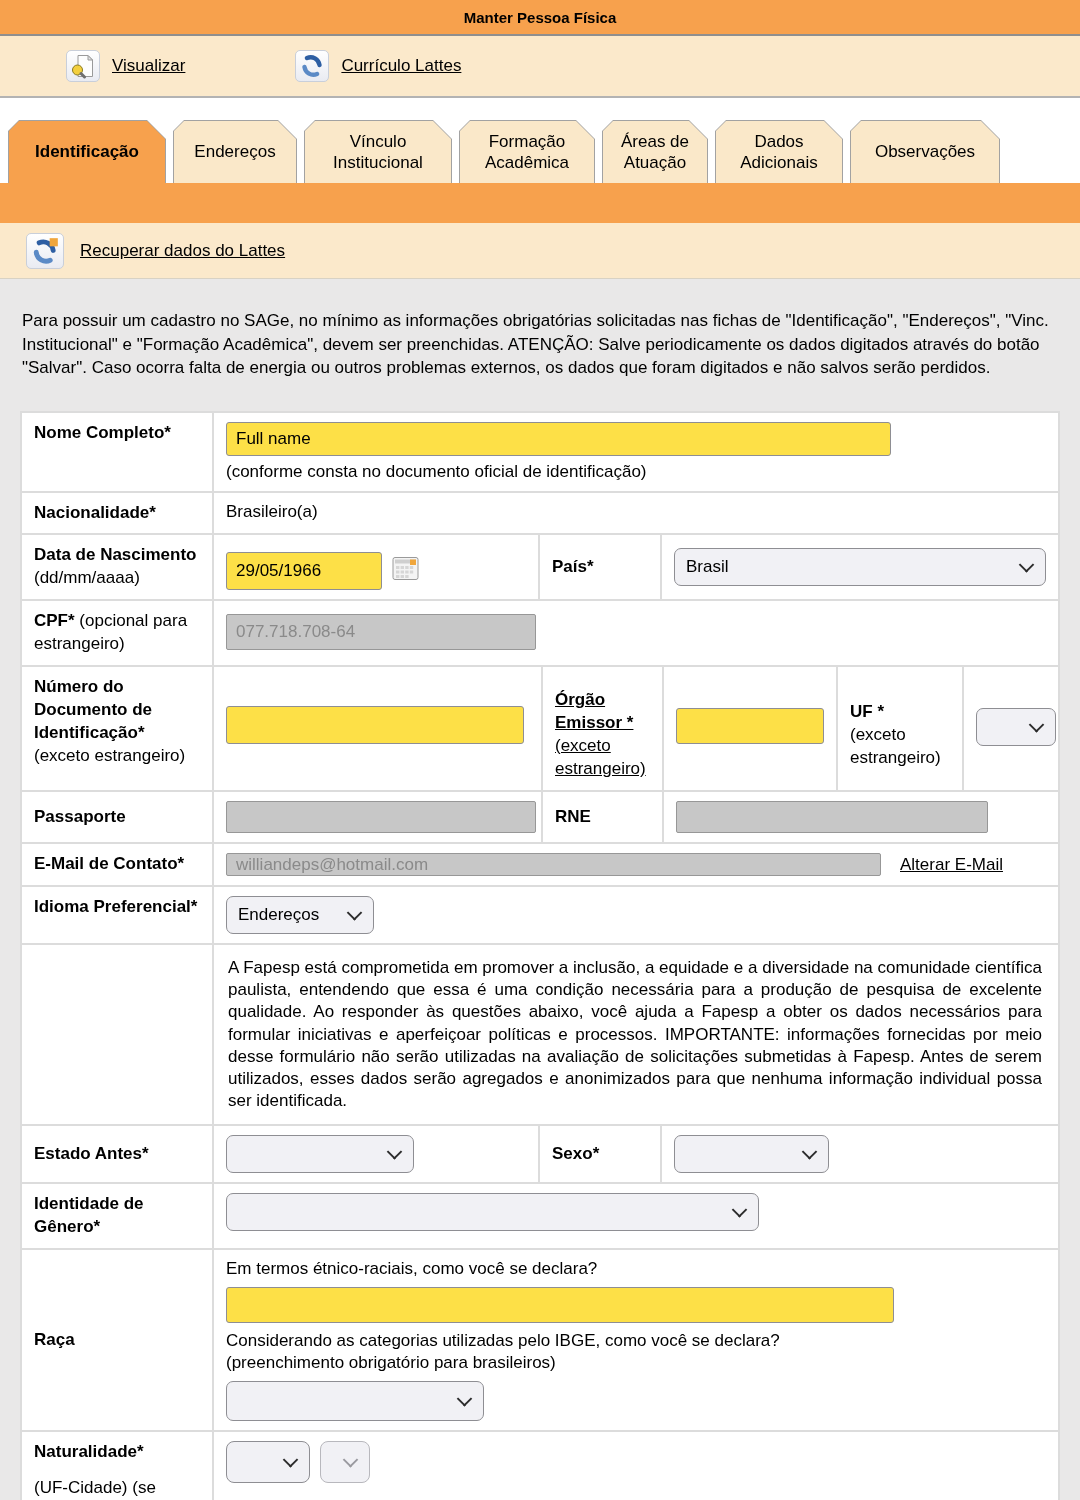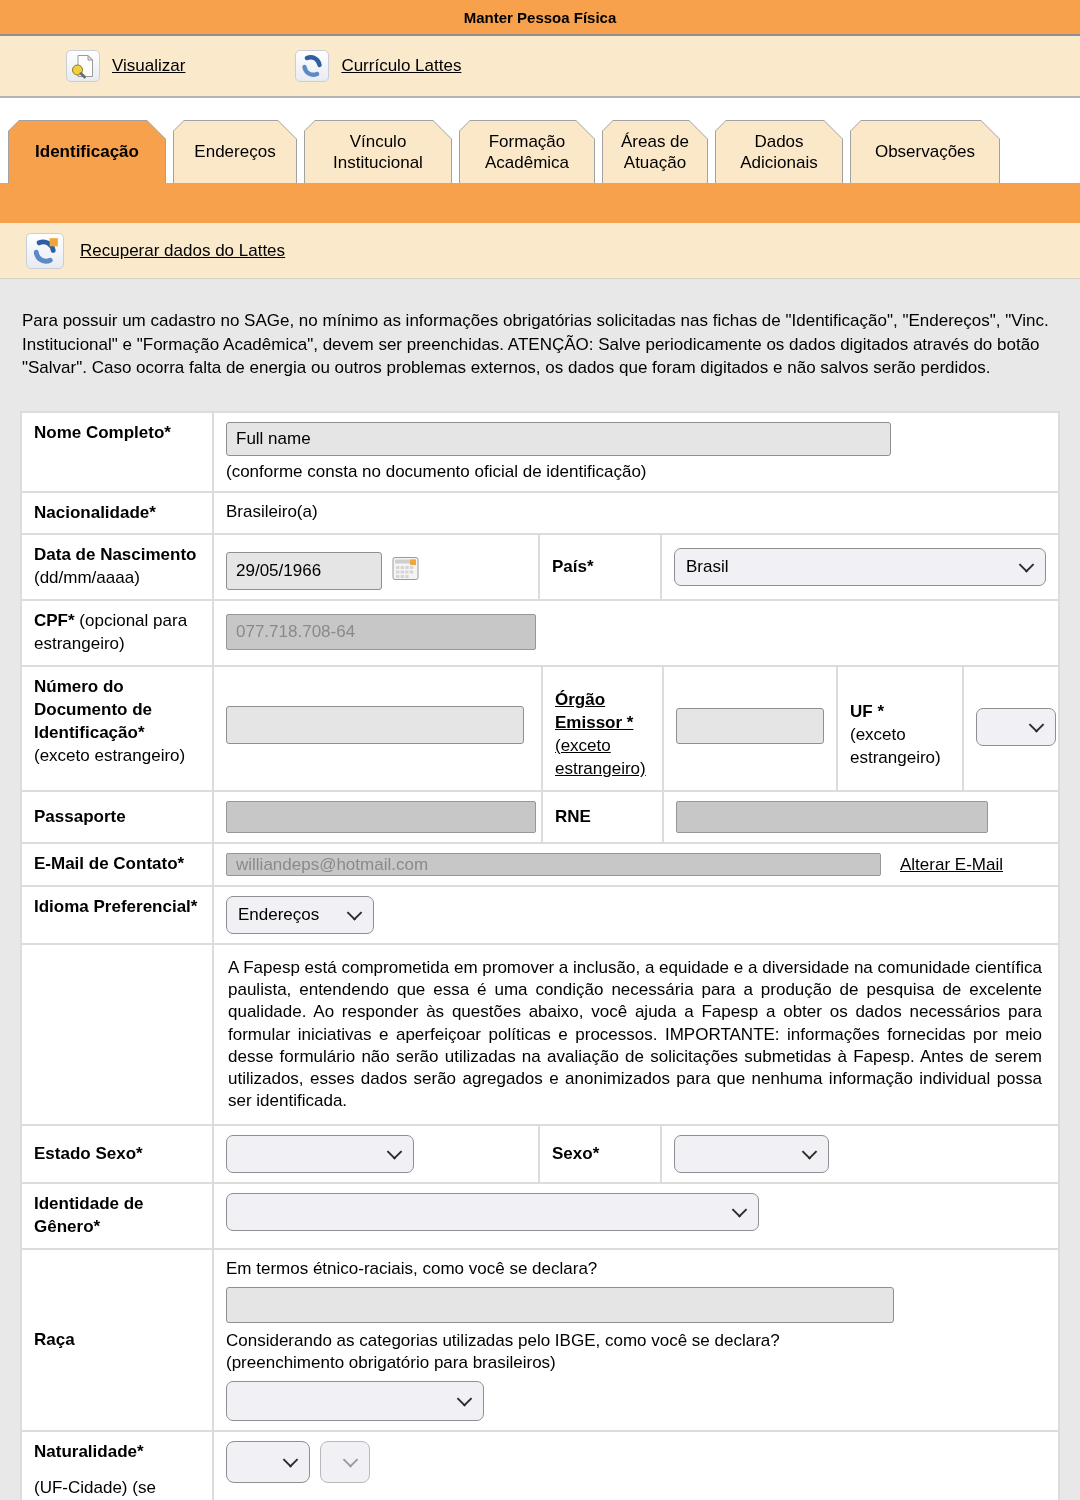--- a/index.html
+++ b/index.html
@@ -54,21 +54,21 @@
   .note { font-weight:normal; }
   .r-simple { grid-template-columns:190px 1fr; }
   .r-nasc   { grid-template-columns:190px 326px 122px 1fr; }
   .r-doc    { grid-template-columns:190px 329px 121px 174px 126px 1fr; }
   .r-pass   { grid-template-columns:190px 329px 121px 1fr; }
   .r-email  { grid-template-columns:190px 676px 1fr; }
   .r-civil  { grid-template-columns:190px 326px 122px 1fr; }
 
   
   .ti { border:1px solid #8E8E93; border-radius:3px; height:34px; padding:0 9px;
-    font-family:"Liberation Sans",sans-serif; font-size:17px; background:#e5e5e5; color:#000; }
+    font-family:"Liberation Sans",sans-serif; font-size:17px; background:#fde047; color:#000; }
   .ti-dis { background:#C7C7C7; border:1px solid #979797; color:#8A8A8A; border-radius:2px; }
   .sel { background:#F1F1F5; border:1px solid #8E8E93; border-radius:7px; height:38px;
     display:inline-flex; align-items:center; padding:0 32px 0 11px; position:relative;
     font-size:17px; cursor:pointer; }
   .sel::after { content:""; position:absolute; right:13px; top:50%; width:9px; height:9px;
     border-right:2px solid #2b2b2b; border-bottom:2px solid #2b2b2b;
     transform:translateY(-70%) rotate(45deg); }
   .sel-dis { border-color:#b8b8bd; }
   .sel-dis::after { border-color:#9a9a9f; }
   .inline { display:flex; align-items:center; gap:10px; }
@@ -265,21 +265,21 @@
       </div>
     </div>
   </div>
 
   <div class="row r-simple">
     <div class="cell"></div>
     <div class="cell bl fapesp-text">A Fapesp está comprometida em promover a inclusão, a equidade e a diversidade na comunidade científica paulista, entendendo que essa é uma condição necessária para a produção de pesquisa de excelente qualidade. Ao responder às questões abaixo, você ajuda a Fapesp a obter os dados necessários para formular iniciativas e aperfeiçoar políticas e processos. IMPORTANTE: informações fornecidas por meio desse formulário não serão utilizadas na avaliação de solicitações submetidas à Fapesp. Antes de serem utilizados, esses dados serão agregados e anonimizados para que nenhuma informação individual possa ser identificada.</div>
   </div>
 
   <div class="row r-civil">
-    <div class="cell lbl" style="display:flex;align-items:center;">Estado Sexo*</div>
+    <div class="cell lbl" style="display:flex;align-items:center;">Estado Antes*</div>
     <div class="cell bl">
       <div class="sel" style="width:188px;">
         <span></span>
       </div>
     </div>
     <div class="cell lbl bl" style="display:flex;align-items:center;">Sexo*</div>
     <div class="cell bl">
       <div class="sel" style="width:155px;">
         <span></span>
       </div>

